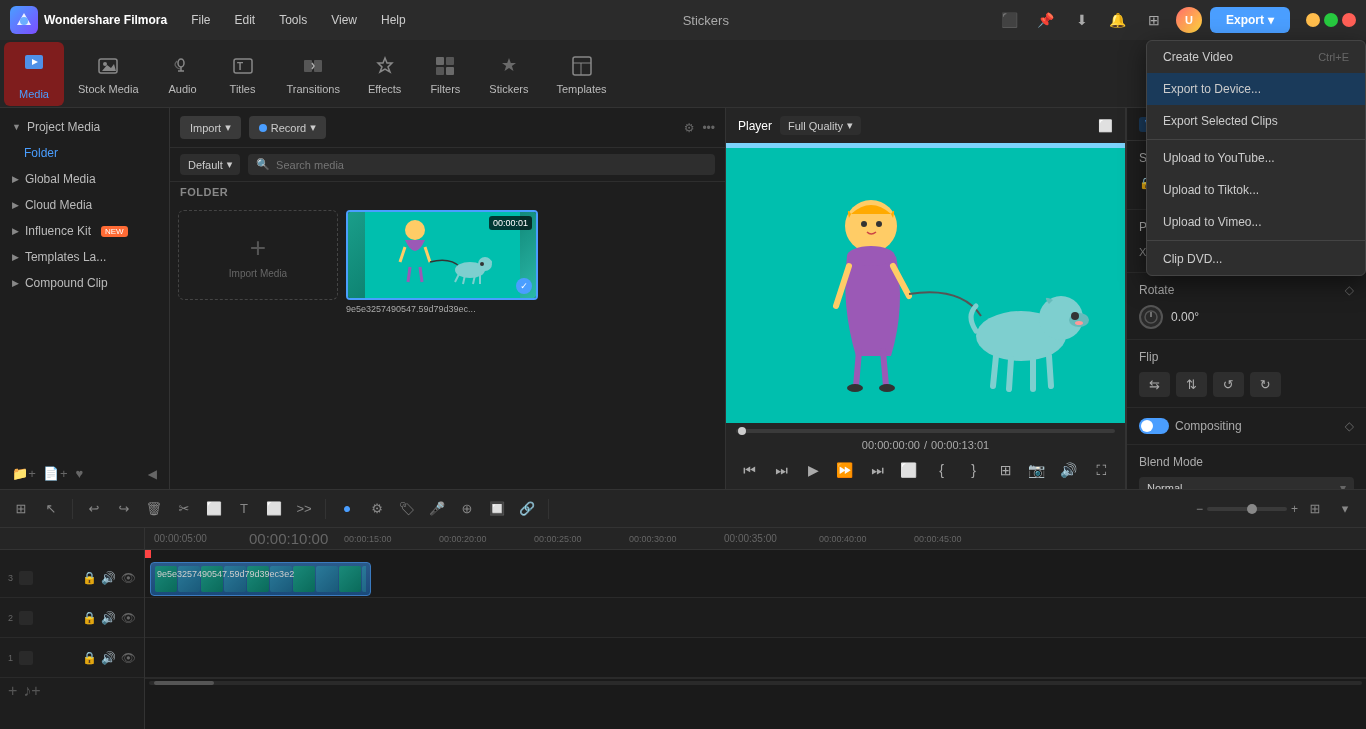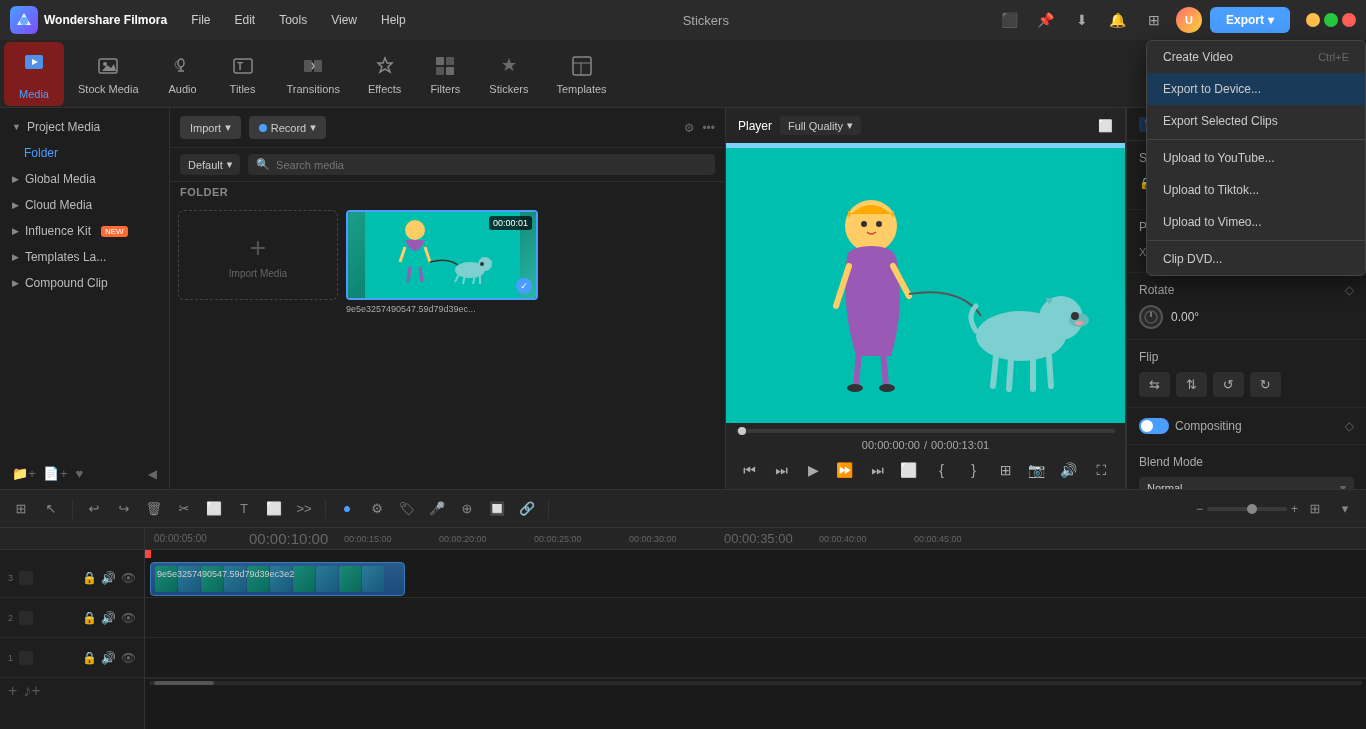--- a/index.html
+++ b/index.html
@@ -686,21 +686,21 @@
       background: #1a1a1a;
     }
     .track-clip {
       position: absolute;
       top: 4px;
       height: 32px;
       background: linear-gradient(to bottom, #2a5a8a, #1a4a7a);
       border-radius: 4px;
       border: 1px solid #3a7abf;
       left: 5px;
-      width: 255px;
+      width: 221px;
       display: flex;
       align-items: center;
       padding: 16px 4px;
       overflow: hidden;
       cursor: pointer;
     }
     .clip-thumbnail-strip {
       display: flex;
       gap: 1px;
       height: 26px;
@@ -1304,21 +1304,21 @@
     <div class="timeline-tracks">
 
       <div class="timeline-ruler">
         <div style="width:100%; display:flex; align-items:center; padding-left:5px;">
           <span style="width:95px; font-size:10px; color:#666; flex-shrink:0;">00:00:05:00</span>
           <span style="width:95px; font-size:15px; color:#666; flex-shrink:0;">00:00:10:00</span>
           <span style="width:95px; font-size:9px; color:#666; flex-shrink:0;">00:00:15:00</span>
           <span style="width:95px; font-size:9px; color:#666; flex-shrink:0;">00:00:20:00</span>
           <span style="width:95px; font-size:9px; color:#666; flex-shrink:0;">00:00:25:00</span>
           <span style="width:95px; font-size:9px; color:#666; flex-shrink:0;">00:00:30:00</span>
-          <span style="width:95px; font-size:13px; color:#666; flex-shrink:0;">00:00:35:00</span>
+          <span style="width:95px; font-size:10px; color:#666; flex-shrink:0;">00:00:35:00</span>
           <span style="width:95px; font-size:9px; color:#666; flex-shrink:0;">00:00:40:00</span>
           <span style="width:95px; font-size:9px; color:#666; flex-shrink:0;">00:00:45:00</span>
         </div>
       </div>
 
       <div style="height:8px; background:#1a1a1a; position:relative;">
         <div class="red-marker"></div>
       </div>
 
       <div class="track-row">

